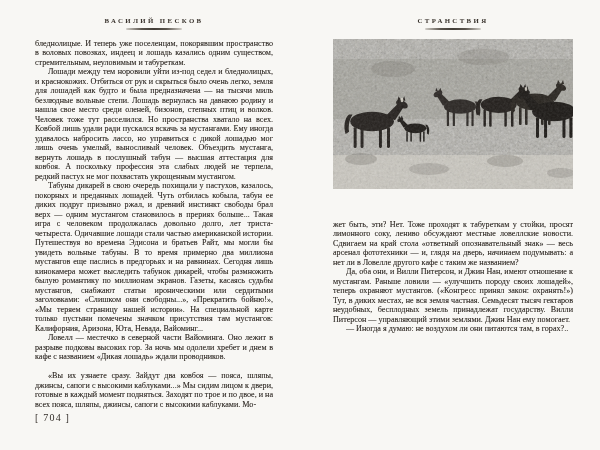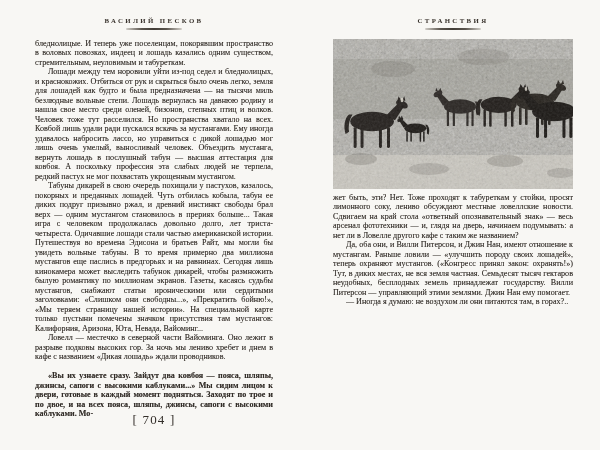--- a/index.html
+++ b/index.html
@@ -33,51 +33,50 @@
   .body-text { margin-top:9px; }
   .body-text p {
     margin:0;
     font-size:8.1px;
     line-height:9.5px;
     text-align:justify;
     color:#322d28;
     text-shadow:0 0 .3px rgba(60,54,48,.45);
   }
   .body-text p.indent { text-indent:13px; }
-  .body-text p.gap-before { margin-top:9.5px;font-weight:bold; }
+  .body-text p.gap-before { margin-top:9.5px; }
 
   .photo {
     margin-top:9px;
     width:240px; height:150px;
     overflow:hidden;
     background:#b3b1aa;
   }
   .photo svg { display:block; }
-  #page-right .body-text { margin-top:4px; }
+  #page-right .body-text { margin-top:31px; }
 
   .folio {
     position:absolute; top:412px; left:0; right:0;
-    text-align:center;
-    font-size:13px; letter-spacing:1.2px;
+    font-size:10px; letter-spacing:1.2px;
     color:#332e29;
   }
 </style>
 </head>
 <body>
 
 <div class="spread">
 
   <div class="page" id="page-left">
     <div class="running-head">ВАСИЛИЙ ПЕСКОВ</div>
     <div class="head-rule"></div>
     <div class="body-text">
         <p>бледнолицые. И теперь уже поселенцам, покорявшим пространство в воловых повозках, индеец и лошадь казались одним существом, стремительным, неуловимым и табуреткам.</p>
         <p class="indent">Лошади между тем норовили уйти из-под седел и бледнолицых, и краснокожих. Отбиться от рук и скрыться было очень легко, земля для лошадей как будто и была предназначена — на тысячи миль безлюдные вольные степи. Лошадь вернулась на давнюю родину и нашла свое место среди оленей, бизонов, степных птиц и волков. Человек тоже тут расселился. Но пространства хватало на всех. Ковбой лишь удали ради пускался вскачь за мустангами. Ему иногда удавалось набросить лассо, но управиться с дикой лошадью мог лишь очень умелый, выносливый человек. Объездить мустанга, вернуть лошадь в послушный табун — высшая аттестация для ковбоя. А поскольку профессия эта слабых людей не терпела, редкий пастух не мог похвастать укрощенным мустангом.</p>
         <p class="indent">Табуны дикарей в свою очередь похищали у пастухов, казалось, покорных и преданных лошадей. Чуть отбилась кобыла, табун ее диких подруг призывно ржал, и древний инстинкт свободы брал верх — одним мустангом становилось в прериях больше... Такая игра с человеком продолжалась довольно долго, лет триста-четыреста. Одичавшие лошади стали частью американской истории. Путешествуя во времена Эдисона и братьев Райт, мы могли бы увидеть вольные табуны. В то время примерно два миллиона мустангов еще паслись в предгорьях и на равнинах. Сегодня лишь кинокамера может выследить табунок дикарей, чтобы размножить былую романтику по миллионам экранов. Газеты, касаясь судьбы мустангов, снабжают статьи ироническими или сердитыми заголовками: «Слишком они свободны...», «Прекратить бойню!», «Мы теряем страницу нашей истории». На специальной карте только пустыни помечены значком присутствия там мустангов: Калифорния, Аризона, Юта, Невада, Вайоминг...</p>
-        <p class="indent">Ловелл — местечко в северной части Вайоминга. Оно лежит в разрыве подковы высоких гор. За ночь мы лениво хребет и днем в кафе с названием «Дикая лошадь» ждали проводников.</p>
+        <p class="indent">Ловелл — местечко в северной части Вайоминга. Оно лежит в разрыве подковы высоких гор. За ночь мы одолели хребет и днем в кафе с названием «Дикая лошадь» ждали проводников.</p>
         <p class="indent gap-before">«Вы их узнаете сразу. Зайдут два ковбоя — пояса, шляпы, джинсы, сапоги с высокими каблуками...» Мы сидим лицом к двери, готовые в каждый момент подняться. Заходят по трое и по двое, и на всех пояса, шляпы, джинсы, сапоги с высокими каблуками. Мо-</p>
       </div>
     <div class="folio">[ 704 ]</div>
   </div>
 
   <div class="page" id="page-right">
     <div class="running-head">СТРАНСТВИЯ</div>
     <div class="head-rule"></div>
 
     <div class="photo" title="Черно-белый снимок: дикие мустанги с жеребёнком пасутся в зарослях полыни">

